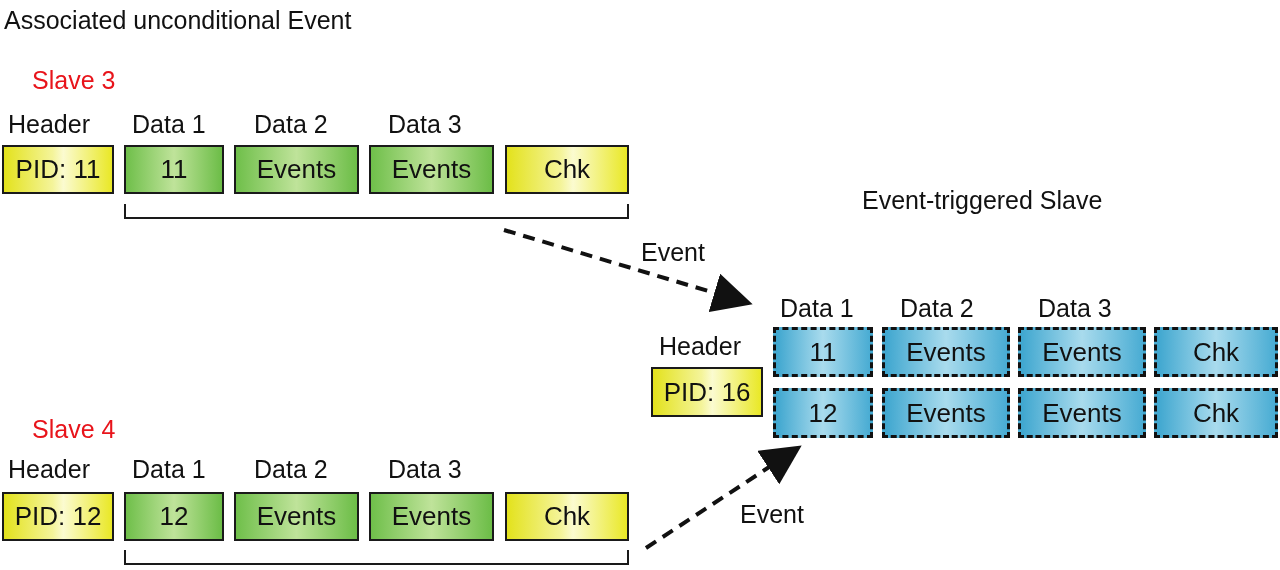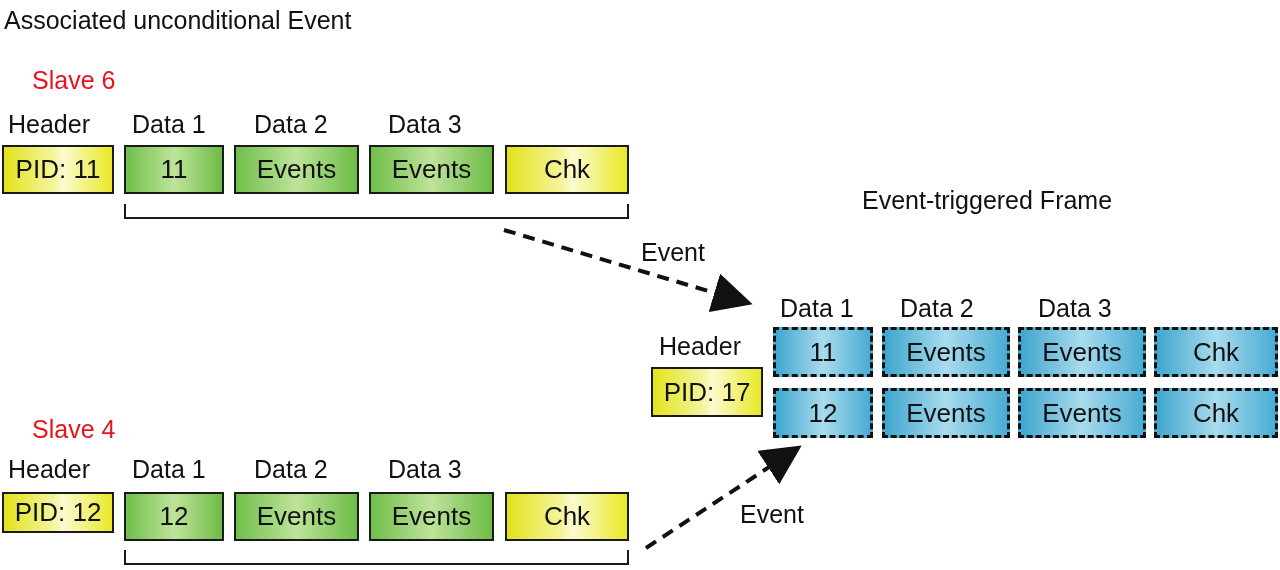--- a/index.html
+++ b/index.html
@@ -15,54 +15,54 @@
   .blue   { background: linear-gradient(90deg, #3ea6cf 0%, #a9dbed 50%, #49acd3 100%);
             border: 3.5px dashed #111; }
   .bracket { position: absolute; box-sizing: border-box; border: 2.5px solid #1a1a1a; border-top: none; }
   svg.arrows { position: absolute; left: 0; top: 0; }
 </style>
 </head>
 <body>
 
 <div class="txt title" style="left:4px; top:8px;">Associated unconditional Event</div>
 
-<div class="txt slave" style="left:32px; top:68px;">Slave 6</div>
+<div class="txt slave" style="left:32px; top:68px;">Slave 3</div>
 <div class="txt" style="left:8px; top:112px;">Header</div>
 <div class="txt" style="left:132px; top:112px;">Data 1</div>
 <div class="txt" style="left:254px; top:112px;">Data 2</div>
 <div class="txt" style="left:388px; top:112px;">Data 3</div>
 
 <div class="box yellow" style="left:2px; top:145px; width:112px; height:49px;">PID: 11</div>
 <div class="box green" style="left:124px; top:145px; width:100px; height:49px;">11</div>
 <div class="box green" style="left:234px; top:145px; width:125px; height:49px;">Events</div>
 <div class="box green" style="left:369px; top:145px; width:125px; height:49px;">Events</div>
 <div class="box yellow" style="left:505px; top:145px; width:124px; height:49px;">Chk</div>
 <div class="bracket" style="left:124px; top:204px; width:505px; height:15px;"></div>
 
 <div class="txt slave" style="left:32px; top:417px;">Slave 4</div>
 <div class="txt" style="left:8px; top:457px;">Header</div>
 <div class="txt" style="left:132px; top:457px;">Data 1</div>
 <div class="txt" style="left:254px; top:457px;">Data 2</div>
 <div class="txt" style="left:388px; top:457px;">Data 3</div>
 
-<div class="box yellow" style="left:2px; top:492px; width:112px; height:41px;">PID: 12</div>
+<div class="box yellow" style="left:2px; top:492px; width:112px; height:49px;">PID: 12</div>
 <div class="box green" style="left:124px; top:492px; width:100px; height:49px;">12</div>
 <div class="box green" style="left:234px; top:492px; width:125px; height:49px;">Events</div>
 <div class="box green" style="left:369px; top:492px; width:125px; height:49px;">Events</div>
 <div class="box yellow" style="left:505px; top:492px; width:124px; height:49px;">Chk</div>
 <div class="bracket" style="left:124px; top:550px; width:505px; height:15px;"></div>
 
-<div class="txt" style="left:862px; top:188px;">Event-triggered Frame</div>
+<div class="txt" style="left:862px; top:188px;">Event-triggered Slave</div>
 
 <div class="txt" style="left:780px; top:296px;">Data 1</div>
 <div class="txt" style="left:900px; top:296px;">Data 2</div>
 <div class="txt" style="left:1038px; top:296px;">Data 3</div>
 
 <div class="txt" style="left:659px; top:334px;">Header</div>
-<div class="box yellow" style="left:651px; top:367px; width:112px; height:50px;">PID: 17</div>
+<div class="box yellow" style="left:651px; top:367px; width:112px; height:50px;">PID: 16</div>
 
 <div class="box blue" style="left:773px; top:327px; width:100px; height:50px;">11</div>
 <div class="box blue" style="left:882px; top:327px; width:128px; height:50px;">Events</div>
 <div class="box blue" style="left:1018px; top:327px; width:128px; height:50px;">Events</div>
 <div class="box blue" style="left:1154px; top:327px; width:124px; height:50px;">Chk</div>
 
 <div class="box blue" style="left:773px; top:388px; width:100px; height:50px;">12</div>
 <div class="box blue" style="left:882px; top:388px; width:128px; height:50px;">Events</div>
 <div class="box blue" style="left:1018px; top:388px; width:128px; height:50px;">Events</div>
 <div class="box blue" style="left:1154px; top:388px; width:124px; height:50px;">Chk</div>

